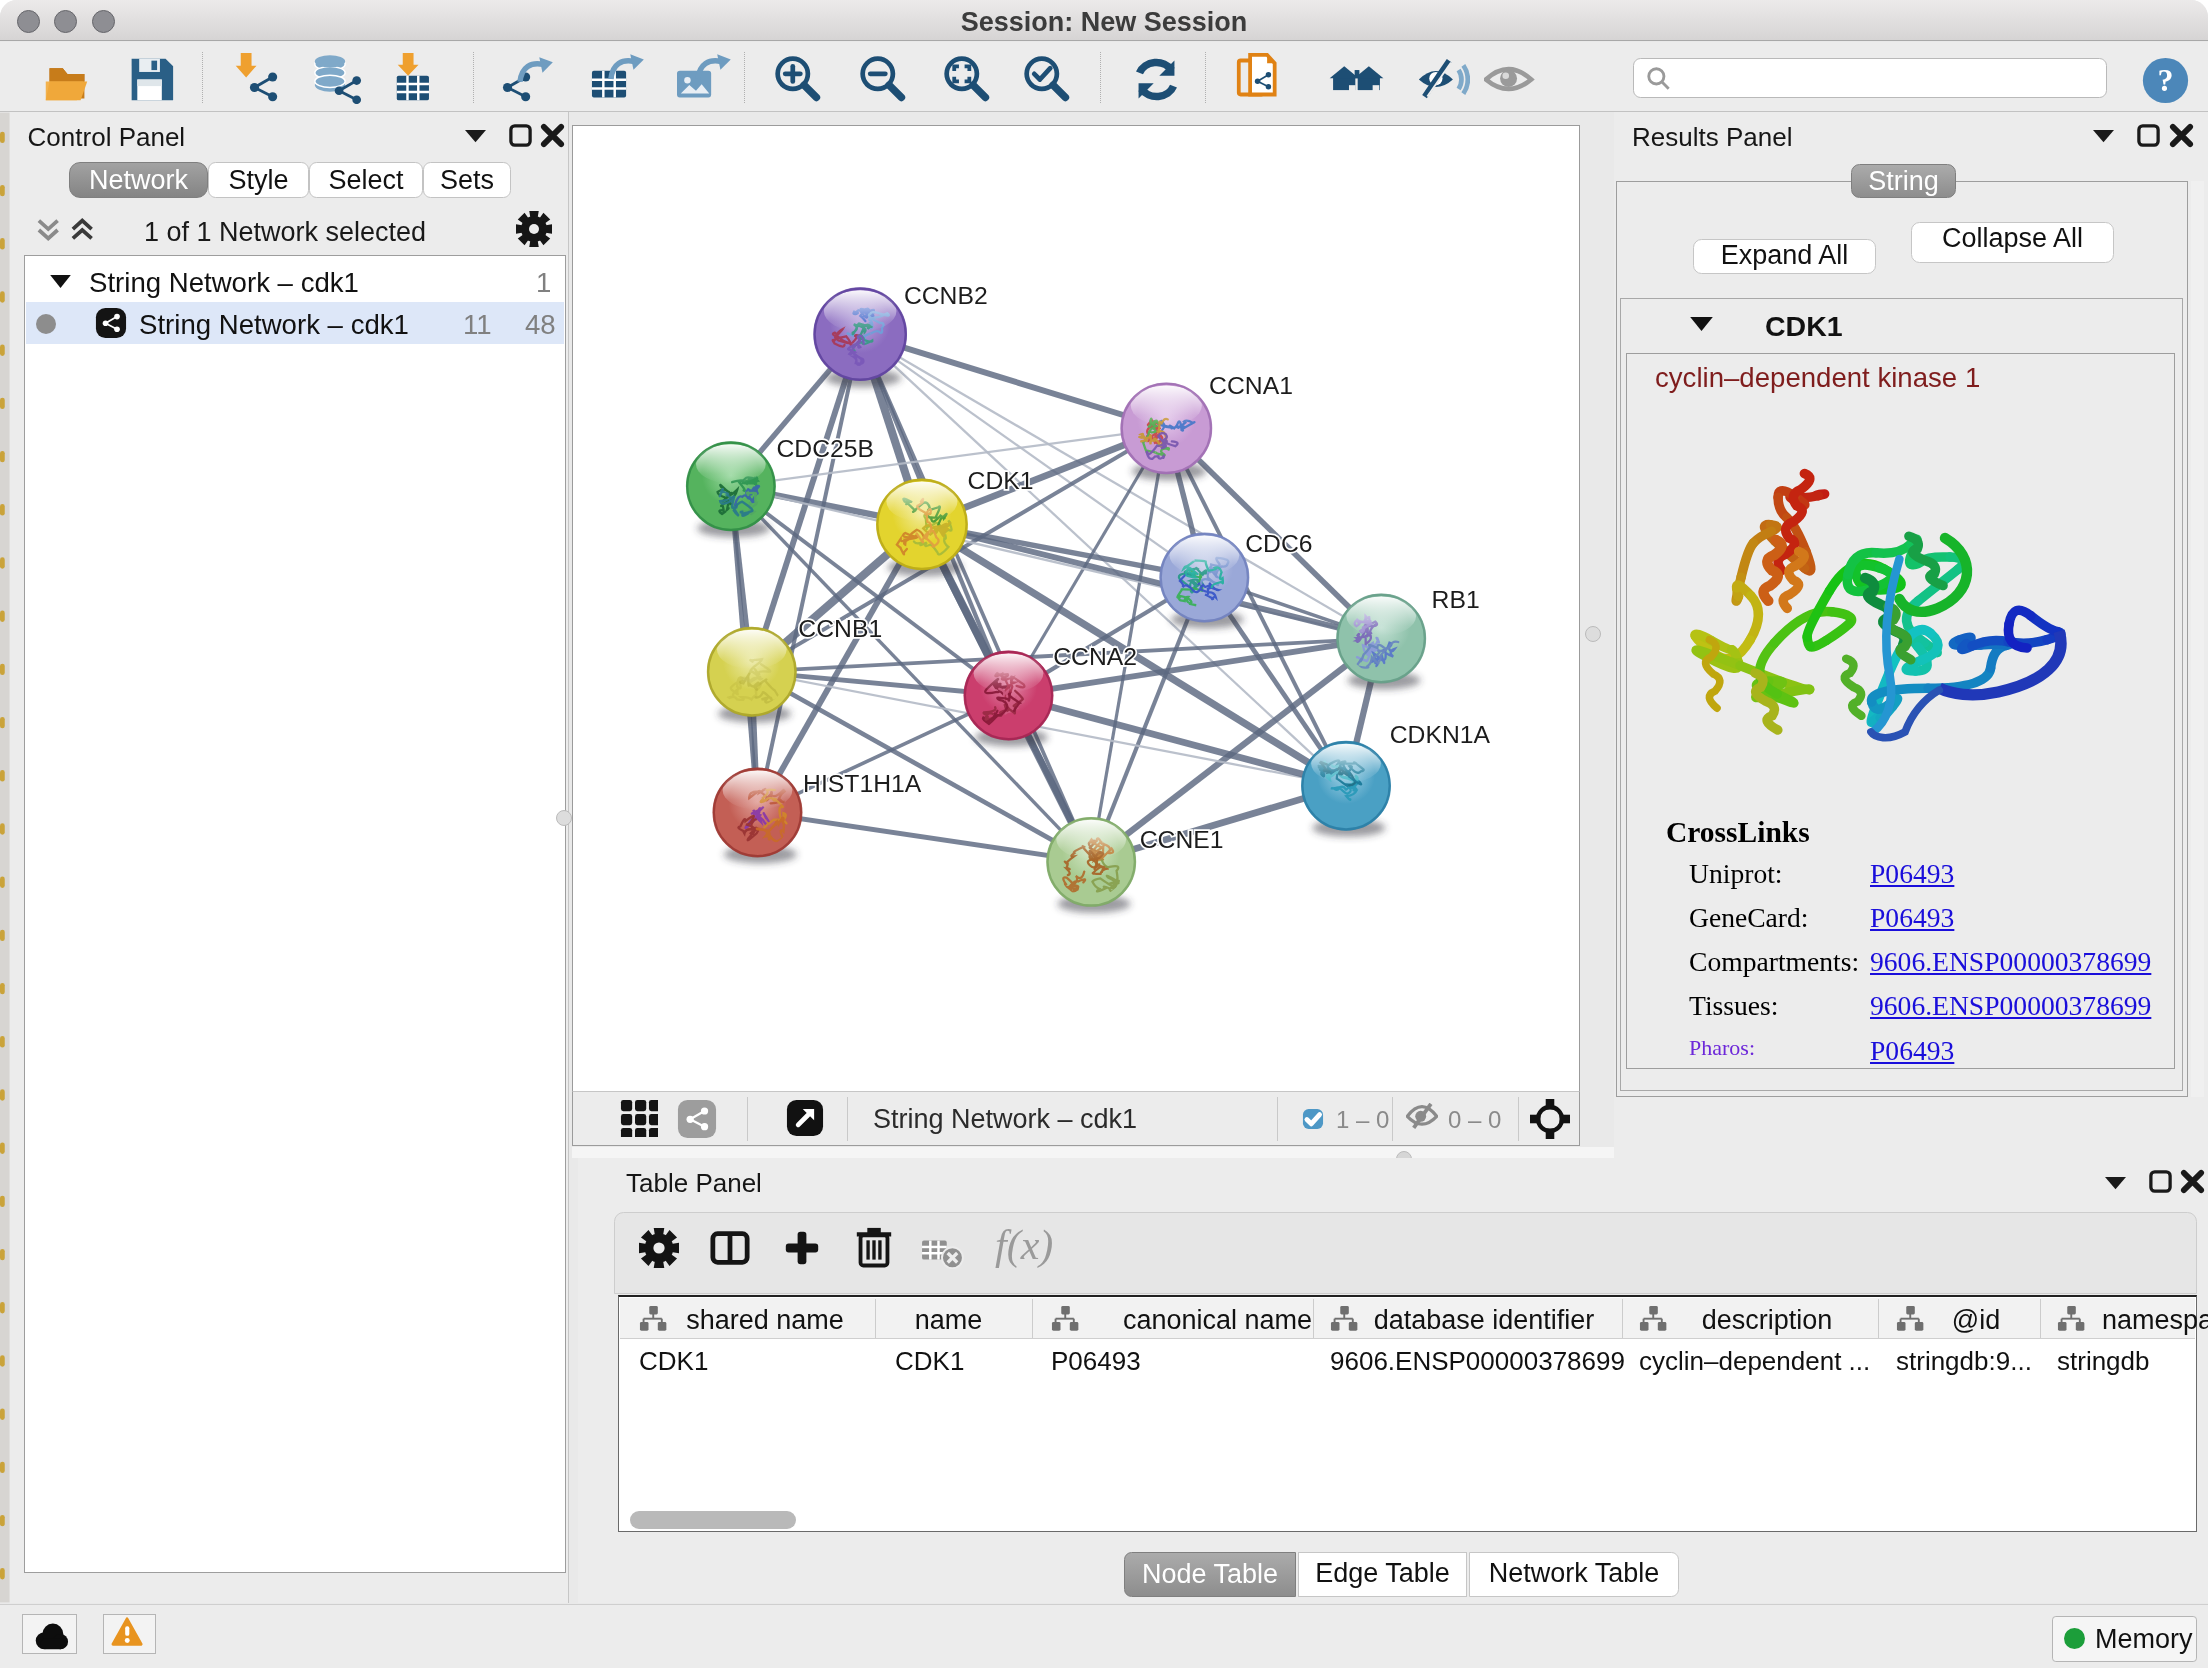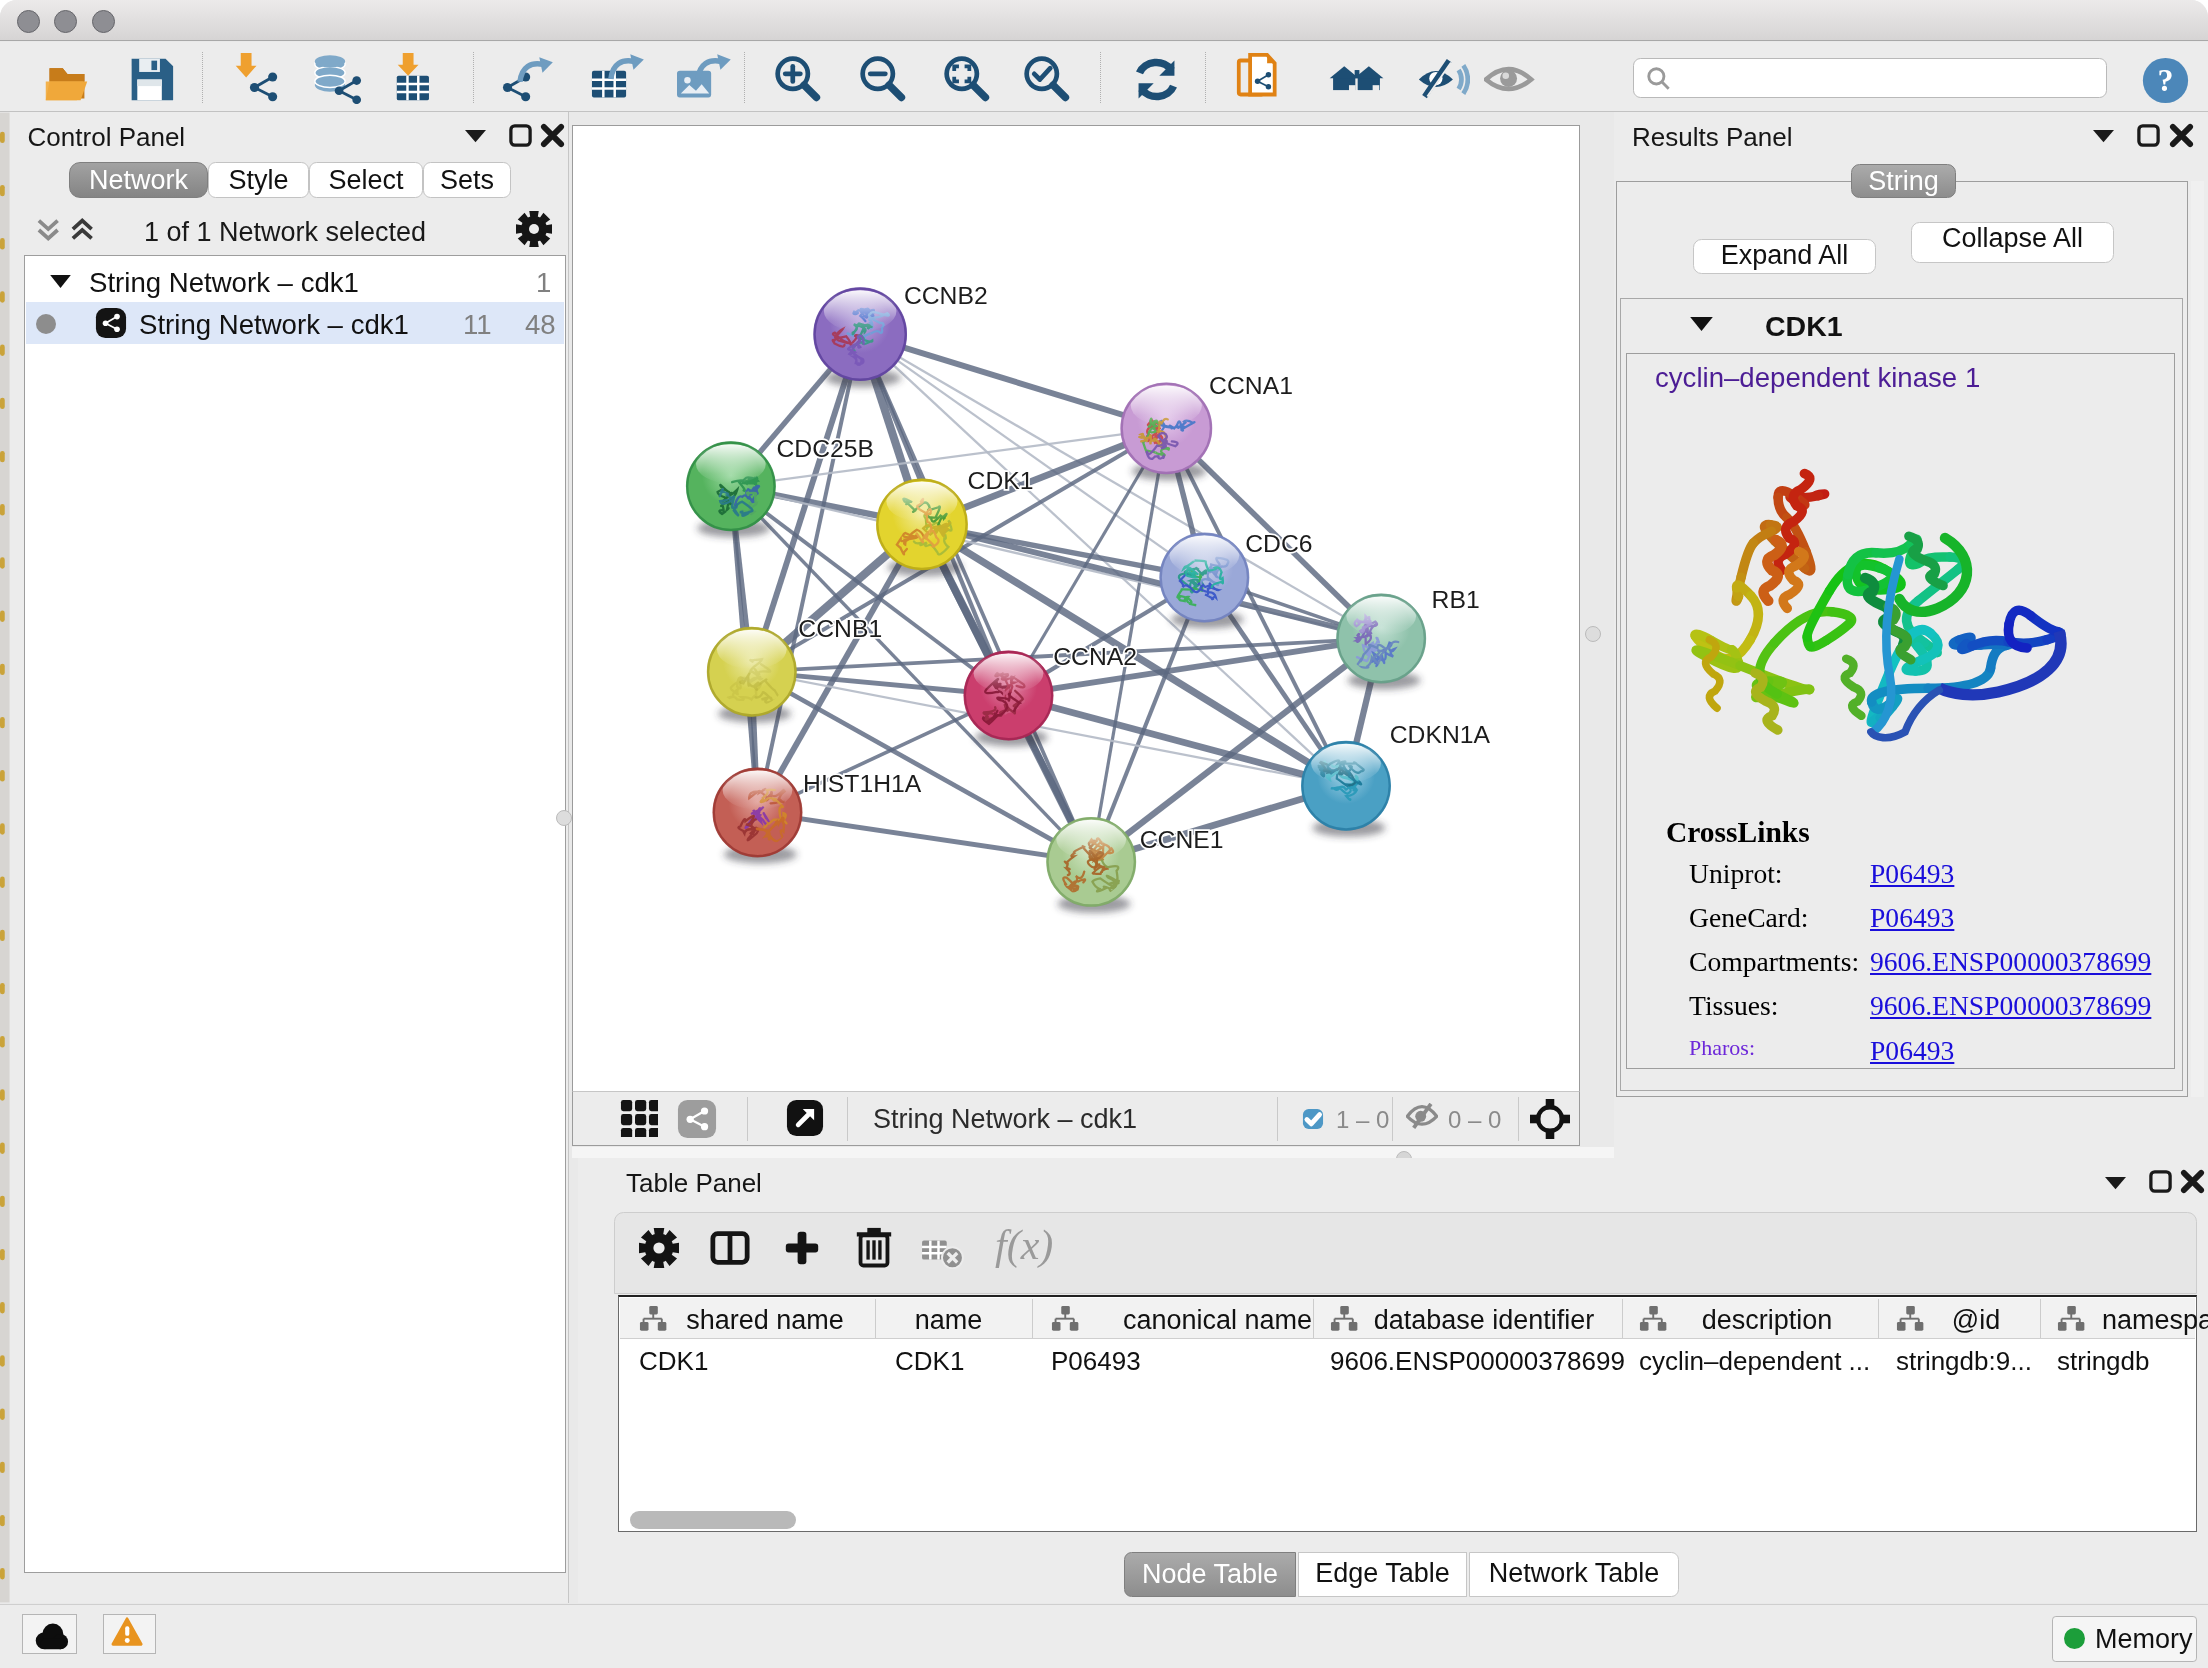--- a/index.html
+++ b/index.html
@@ -24,20 +24,21 @@
 .gbtn{background:linear-gradient(#ababab,#8d8d8d);border:1px solid #7f7f7f;border-radius:8.6px;
  color:#fff;font-size:27px;text-align:center}
 .serif{font-family:'Liberation Serif',serif}
 a.lnk{color:#1a0edb;text-decoration:underline}
 </style></head><body>
 <div class="win">
     <div class="abs titlebar"></div>
     <div class="abs tl" style="left:17px"></div>
     <div class="abs tl" style="left:54px"></div>
     <div class="abs tl" style="left:92px"></div>
+    <div class="abs title">Session: New Session</div>
     <div class="abs toolbar">
       <span class="tbi" style="left:42px"><svg width="49" height="53" viewBox="0 0 52 56" style="margin-top:5.7px">
           <path d="M8 14 h14 l5 6 h18 v8 H8 z" fill="#b36a10"></path>
           <path d="M8 14 h14 l5 6 h18 v26 H8 z" fill="#c77c1a"></path>
           <path d="M4 28 h40 l-7 20 H4 z" fill="#f3b24d"></path>
           <path d="M4 48 l4 -20 h40 l-7 20 z" fill="#f0a83a"></path>
         </svg></span>
       <span class="tbi" style="left:126px"><svg width="49" height="53" viewBox="0 0 52 56" style="margin-top:3.8px">
           <path d="M6 6 h36 l8 8 v36 H6 z" fill="#2a5f86"></path>
           <rect x="14" y="6" width="22" height="14" fill="#e9eef2"></rect>
@@ -659,21 +660,21 @@
     <div class="abs " style="left:1616px;top:181px;width:572px;height:916px;background:#ececec;border:1.9px solid #9d9d9d"></div>
     <div class="abs gbtn" style="left:1851px;top:164px;width:105px;height:34px;line-height:32px">String</div>
     <div class="abs btn" style="left:1693px;top:239px;width:183px;height:35px;line-height:31px">Expand All</div>
     <div class="abs btn" style="left:1911px;top:222px;width:203px;height:41px;line-height:31px">Collapse All</div>
     <div class="abs " style="left:1620px;top:298px;width:563px;height:793px;border:1.9px solid #a8a8a8"></div>
     <div class="abs " style="left:1689px;top:316px"><svg width="25" height="16" viewBox="0 0 26 17" style="">
         <path d="M1 1 h24 L13.0 16 z" fill="#111"></path>
       </svg></div>
     <div class="abs " style="left:1765px;top:310px;font-size:28.5px;font-weight:bold;color:#111">CDK1</div>
     <div class="abs " style="left:1626px;top:353px;width:549px;height:716px;border:1.9px solid #9d9d9d"></div>
-    <div class="abs " style="left:1655px;top:362px;font-size:27.6px;color:#4c1d95">cyclin–dependent kinase 1</div>
+    <div class="abs " style="left:1655px;top:362px;font-size:27.6px;color:#7f1d1d">cyclin–dependent kinase 1</div>
     <div class="abs " style="left:1660px;top:445px"><svg width="418" height="323" viewBox="0 0 440 340">
         <path d="M164.8 52.7 Q180.8 50.1 166.7 53.4" fill="none" stroke="#c21c13" stroke-width="10.0" stroke-linecap="round"></path>
         <path d="M166.7 53.4 Q152.5 56.8 141.5 54.7" fill="none" stroke="#c22513" stroke-width="10.0" stroke-linecap="round"></path>
         <path d="M141.5 54.7 Q130.6 52.6 145.7 60.3" fill="none" stroke="#c22e13" stroke-width="10.0" stroke-linecap="round"></path>
         <path d="M145.7 60.3 Q160.8 67.9 142.6 54.6" fill="none" stroke="#c23713" stroke-width="10.0" stroke-linecap="round"></path>
         <path d="M142.6 54.6 Q124.4 41.3 124.3 55.1" fill="none" stroke="#c23f13" stroke-width="10.0" stroke-linecap="round"></path>
         <path d="M124.3 55.1 Q124.2 68.8 133.4 76.5" fill="none" stroke="#c24813" stroke-width="10.0" stroke-linecap="round"></path>
         <path d="M133.4 76.5 Q142.7 84.1 153.7 112.2" fill="none" stroke="#c25113" stroke-width="10.0" stroke-linecap="round"></path>
         <path d="M153.7 112.2 Q164.6 140.3 152.2 129.6" fill="none" stroke="#c25a13" stroke-width="10.0" stroke-linecap="round"></path>
         <path d="M152.2 129.6 Q139.7 119.0 120.8 100.8" fill="none" stroke="#c26313" stroke-width="10.0" stroke-linecap="round"></path>

